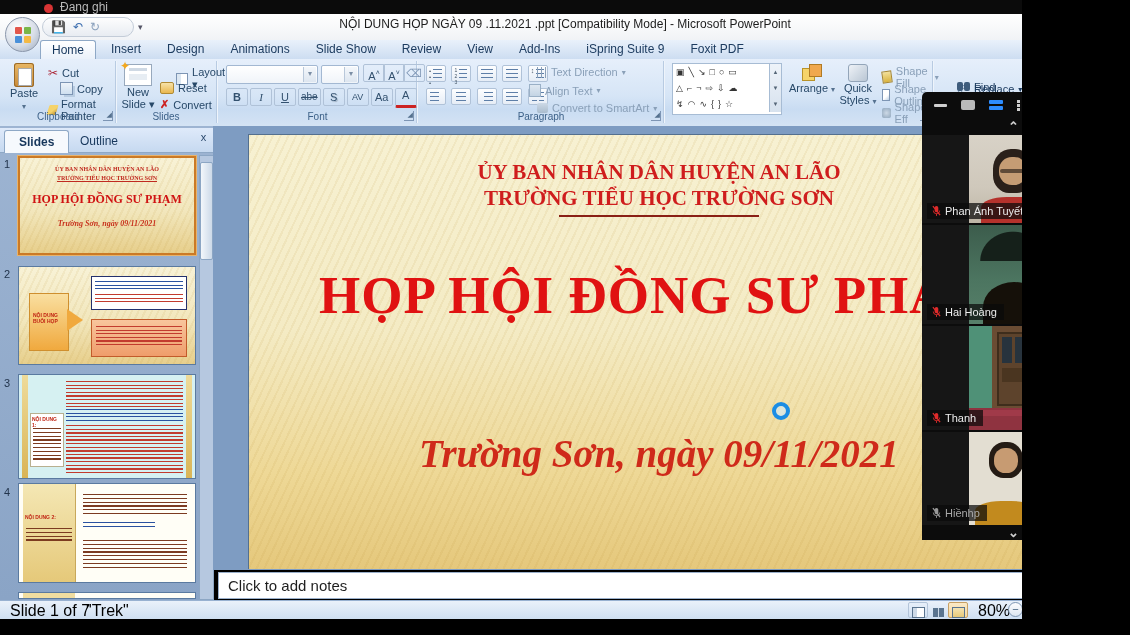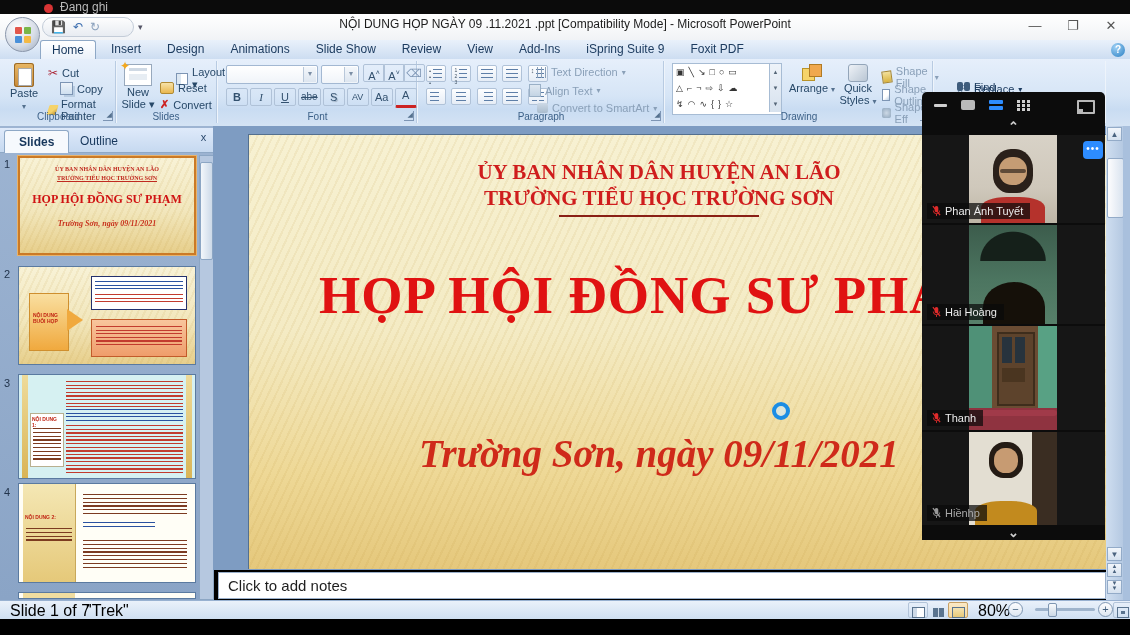--- a/index.html
+++ b/index.html
@@ -1,16 +1,16 @@
 <!DOCTYPE html>
 <html><head>
 <meta charset="utf-8">
 <style>
   html,body{margin:0;padding:0;background:#000;}
-  #stage{position:relative;width:1130px;height:635px;overflow:hidden;
+  #stage{position:relative;width:1022px;height:635px;overflow:hidden;
          font-family:"Liberation Sans",sans-serif;background:#000;}
   .abs{position:absolute;}
   
   .topstrip{left:0;top:0;width:1130px;height:14px;background:#0b0b0b;}
   .recdot{left:44px;top:4px;width:9px;height:9px;border-radius:50%;background:#d83434;}
   .reclabel{left:60px;top:0px;color:#b9b9b9;font-size:12px;line-height:14px;}
   
   .titlebar{left:0;top:14px;width:1130px;height:26px;background:linear-gradient(#ffffff,#f1f3f6);}
   .office-btn{left:5px;top:17px;width:33px;height:33px;border-radius:50%;z-index:6;
     background:radial-gradient(circle at 35% 30%,#fefefe,#d8dee8 55%,#9daabd);
@@ -322,21 +322,20 @@
     </div>
     <div class="sbtn graytext" style="left:216px;top:22px">
       <span class="mi" style="width:11px;height:10px;border:1px solid #7d95b4;background:linear-gradient(135deg,#fff 60%,#b9cde2)"></span>
       <span>Shape Outline</span>
         <span style="font-size:8px">▾</span>
     </div>
     <div class="sbtn graytext" style="left:216px;top:40px">
       <span class="mi" style="width:11px;height:10px;background:radial-gradient(circle,#cdd9e6,#8fa6bc);border-radius:2px"></span>
       <span>Shape Eff</span>
     </div>
-    <div class="glabel">Drawing</div>
     <div class="launcher">◢</div>
   </div>
 
   <div class="group" style="left:935px;width:170px;border-right:none">
     <div class="sbtn" style="left:22px;top:20px;color:#1d3c60">
       <span class="mi" style="width:13px;height:10px;position:relative">
         <span style="position:absolute;left:0;top:0;width:6px;height:9px;background:#3f5d7d;border-radius:2px"></span>
         <span style="position:absolute;left:7px;top:0;width:6px;height:9px;background:#3f5d7d;border-radius:2px"></span>
       </span>
       <span>Find</span>

